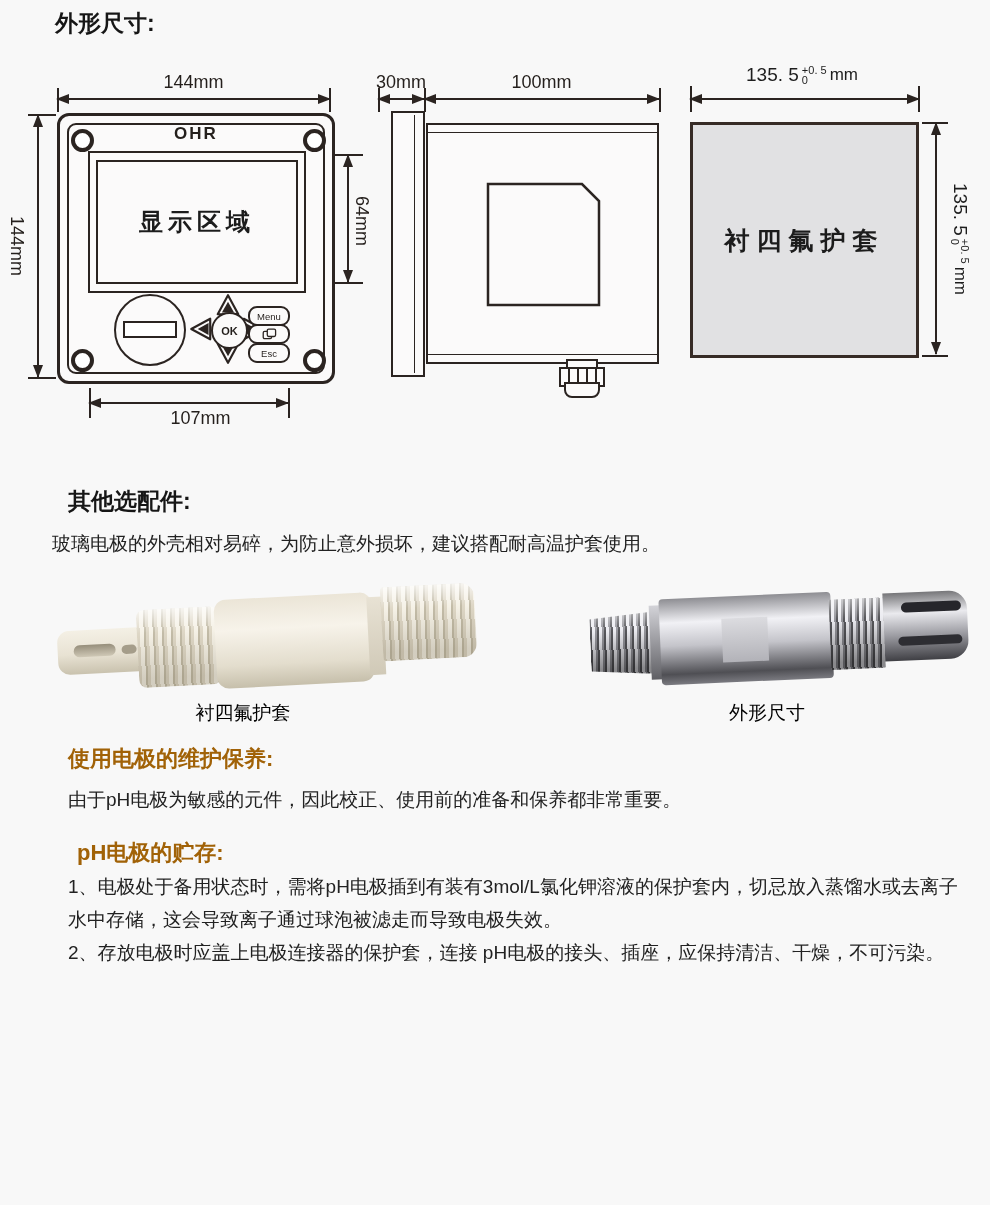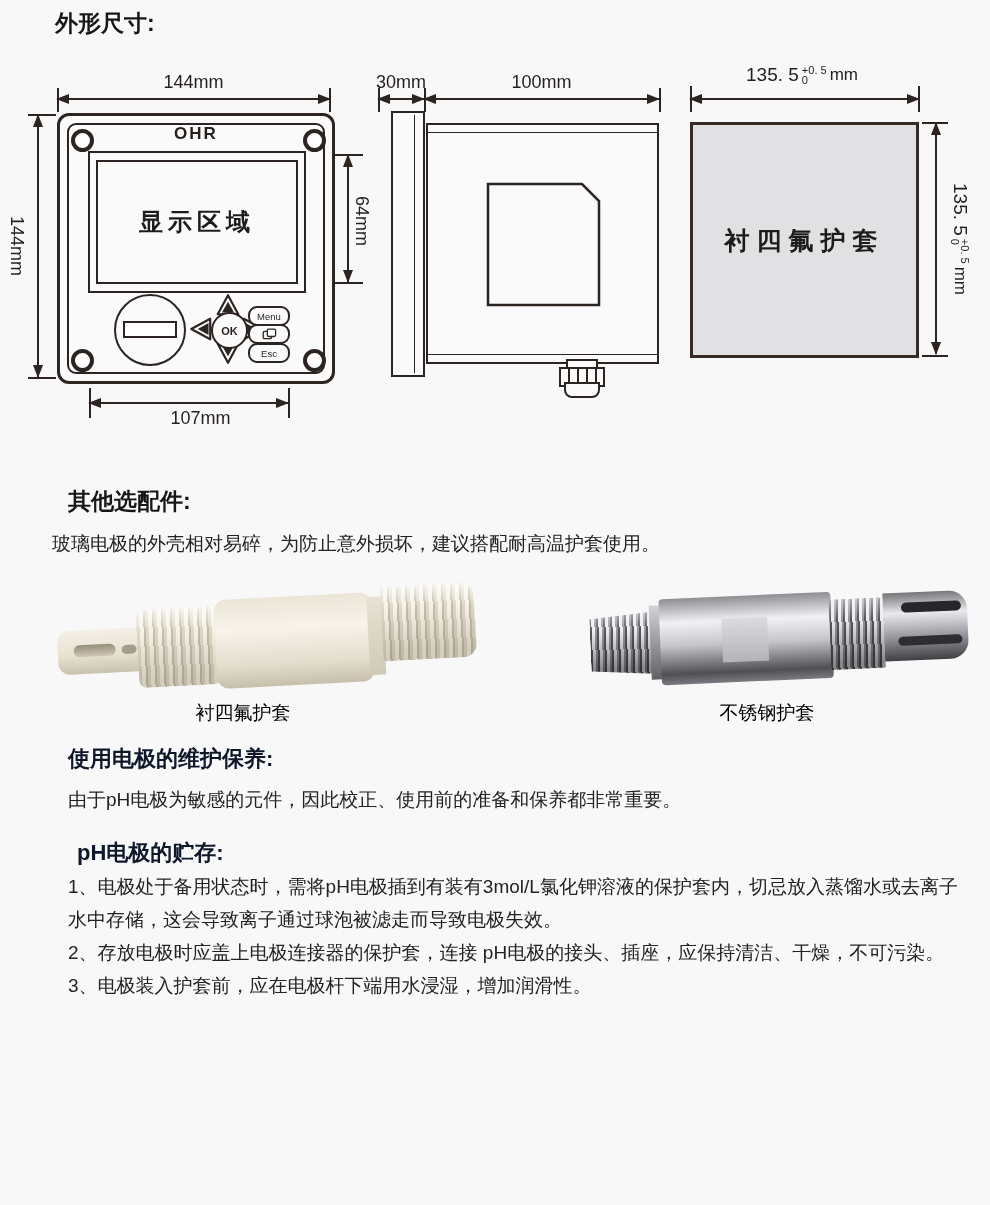--- a/index.html
+++ b/index.html
@@ -1,21 +1,21 @@
 <!DOCTYPE html>
 <html><head>
 <meta charset="utf-8">
 <style>
   :root{ --ln:#2b2421; --txt:#1e1e1e; }
   html,body{margin:0;padding:0;}
   body{background:#f8f8f8;font-family:"Liberation Sans",sans-serif;color:var(--txt);}
   .page{position:relative;width:990px;height:1055px;background:#f8f8f8;overflow:hidden;}
   .abs{position:absolute;}
   .h1{position:absolute;font-size:23px;font-weight:700;color:#161616;margin:0;white-space:nowrap;}
-  .h2{position:absolute;font-size:22px;font-weight:700;color:#0f172a;margin:0;white-space:nowrap;}
+  .h2{position:absolute;font-size:22px;font-weight:700;color:#a16207;margin:0;white-space:nowrap;}
   .body-text{position:absolute;font-size:19px;line-height:27px;color:#222;margin:0;}
   .list{position:absolute;}
   .list p{margin:0;font-size:19px;line-height:33px;color:#222;}
   .caption{position:absolute;font-size:19px;color:#000000;text-align:center;}
 
   
   .dim-h{position:absolute;height:0;border-top:2px solid var(--ln);}
   .dim-h::before{content:"";position:absolute;left:-1px;top:-6px;width:0;height:0;
     border:5px solid transparent;border-left:0;border-right:13px solid var(--ln);}
   .dim-h::after{content:"";position:absolute;right:-1px;top:-6px;width:0;height:0;
@@ -235,27 +235,26 @@
       <div class="pt" style="left:80px;top:12px;width:172px;height:86px;border-radius:4px;background:linear-gradient(180deg,#8e8e93,#f1f1f5 28%,#c4c4ca 55%,#4f4f54 88%,#7a7a80);">
         <div class="pt" style="left:62px;top:22px;width:46px;height:44px;background:linear-gradient(180deg,#dcdce0,#b2b2b8);"></div>
       </div>
       <div class="pt steel-thread" style="left:250px;top:20px;width:54px;height:70px;"></div>
       <div class="pt" style="left:304px;top:16px;width:84px;height:68px;border-radius:0 18px 18px 0;background:linear-gradient(180deg,#767679,#eaeaee 30%,#9e9ea4 62%,#3f3f44);">
         <div class="pt" style="left:18px;top:10px;width:60px;height:10px;border-radius:5px;background:#26262b;"></div>
         <div class="pt" style="left:14px;top:44px;width:64px;height:9px;border-radius:5px;background:#2d2d32;"></div>
       </div>
     </div>
   </div>
-  <div class="caption" style="left:652px;top:700px;width:230px;">不锈钢护套</div>
+  <div class="caption" style="left:652px;top:700px;width:230px;">外形尺寸</div>
 
   <h2 class="h2" style="left:68px;top:744px;">使用电极的维护保养:</h2>
   <p class="body-text" style="left:68px;top:786px;width:890px;">由于pH电极为敏感的元件，因此校正、使用前的准备和保养都非常重要。</p>
 
   <h2 class="h2" style="left:77px;top:838px;">pH电极的贮存:</h2>
   <div class="list" style="left:68px;top:870px;width:892px;">
     <p>1、电极处于备用状态时，需将pH电极插到有装有3mol/L氯化钾溶液的保护套内，切忌放入蒸馏水或去离子水中存储，这会导致离子通过球泡被滤走而导致电极失效。</p>
     <p>2、存放电极时应盖上电极连接器的保护套，连接 pH电极的接头、插座，应保持清洁、干燥，不可污染。</p>
-    <p>3、电极装入护套前，应在电极杆下端用水浸湿，增加润滑性。</p>
   </div>
 
   <h2 class="h2" style="left:68px;top:1060px;">pH电极用前准备:</h2>
 
 </div>
 
 </body></html>

